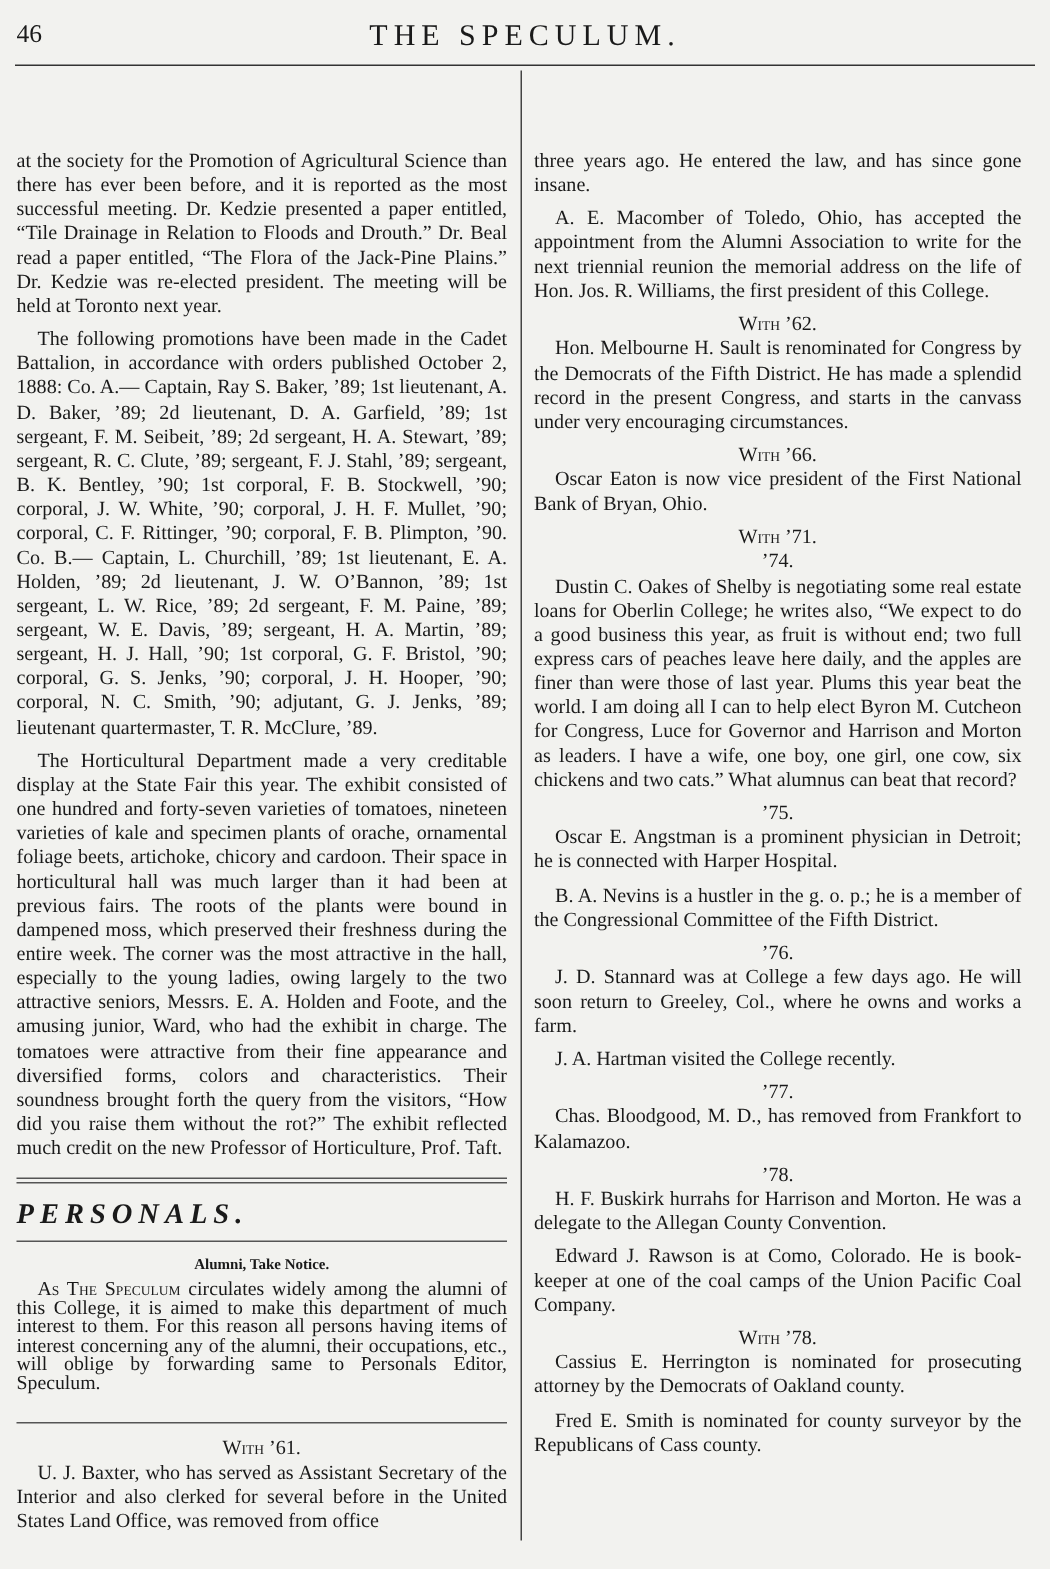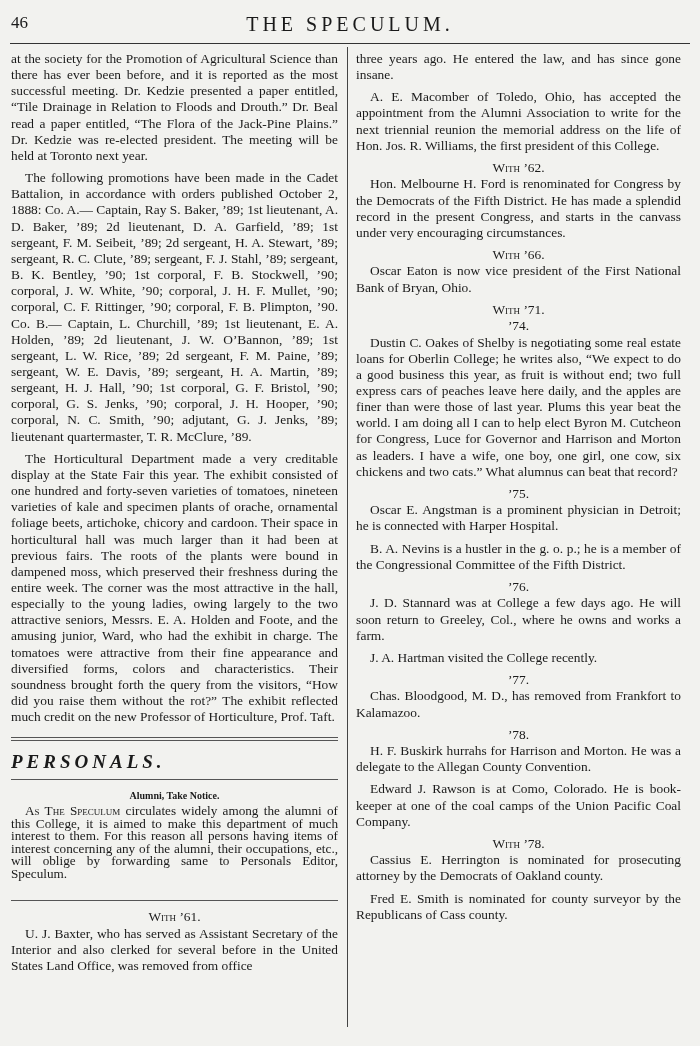--- a/index.html
+++ b/index.html
@@ -27,21 +27,21 @@
     font-size: 13.4px; line-height: 16.15px;
     text-align: justify; hyphens: none;
   }
   .col-left { left: 11px; width: 327px; }
   .col-right { left: 356px; width: 325px; }
   .col-divider {
     position: absolute; left: 347px; top: 47px; height: 980px;
     border-left: 1px solid #444;
   }
   p { margin: 0 0 6px 0; text-indent: 14px; }
-  p.cont { text-indent: 0; }
+  p.cont { text-indent: 0; margin-top: 48px; }
   .year-head {
     text-align: center; margin: 0; font-size: 13.4px; line-height: 16.4px;
   }
   .sc { font-variant: small-caps; }
   .double-rule {
     border-top: 1px solid #555; border-bottom: 1px solid #555;
     height: 2px; margin: 12px 0 10px 0;
   }
   .single-rule { border-top: 1px solid #555; margin: 6px 0 8px 0; }
   .section-title {
@@ -79,21 +79,21 @@
 
   <div class="year-head sc">With ’61.</div>
   <p>U. J. Baxter, who has served as Assistant Secretary of the Interior and also clerked for several before in the United States Land Office, was removed from office</p>
 </div>
 
 <div class="col col-right">
   <p class="cont">three years ago. He entered the law, and has since gone insane.</p>
   <p>A. E. Macomber of Toledo, Ohio, has accepted the appointment from the Alumni Association to write for the next triennial reunion the memorial address on the life of Hon. Jos. R. Williams, the first president of this College.</p>
 
   <div class="year-head sc">With ’62.</div>
-  <p>Hon. Melbourne H. Ford is renominated for Congress by the Democrats of the Fifth District. He has made a splendid record in the present Congress, and starts in the canvass under very encouraging circumstances.</p>
+  <p>Hon. Melbourne H. Sault is renominated for Congress by the Democrats of the Fifth District. He has made a splendid record in the present Congress, and starts in the canvass under very encouraging circumstances.</p>
 
   <div class="year-head sc">With ’66.</div>
   <p>Oscar Eaton is now vice president of the First National Bank of Bryan, Ohio.</p>
 
   <div class="year-head sc">With ’71.</div>
 
   <div class="year-head">’74.</div>
   <p>Dustin C. Oakes of Shelby is negotiating some real estate loans for Oberlin College; he writes also, “We expect to do a good business this year, as fruit is without end; two full express cars of peaches leave here daily, and the apples are finer than were those of last year. Plums this year beat the world. I am doing all I can to help elect Byron M. Cutcheon for Congress, Luce for Governor and Harrison and Morton as leaders. I have a wife, one boy, one girl, one cow, six chickens and two cats.” What alumnus can beat that record?</p>
 
   <div class="year-head">’75.</div>

